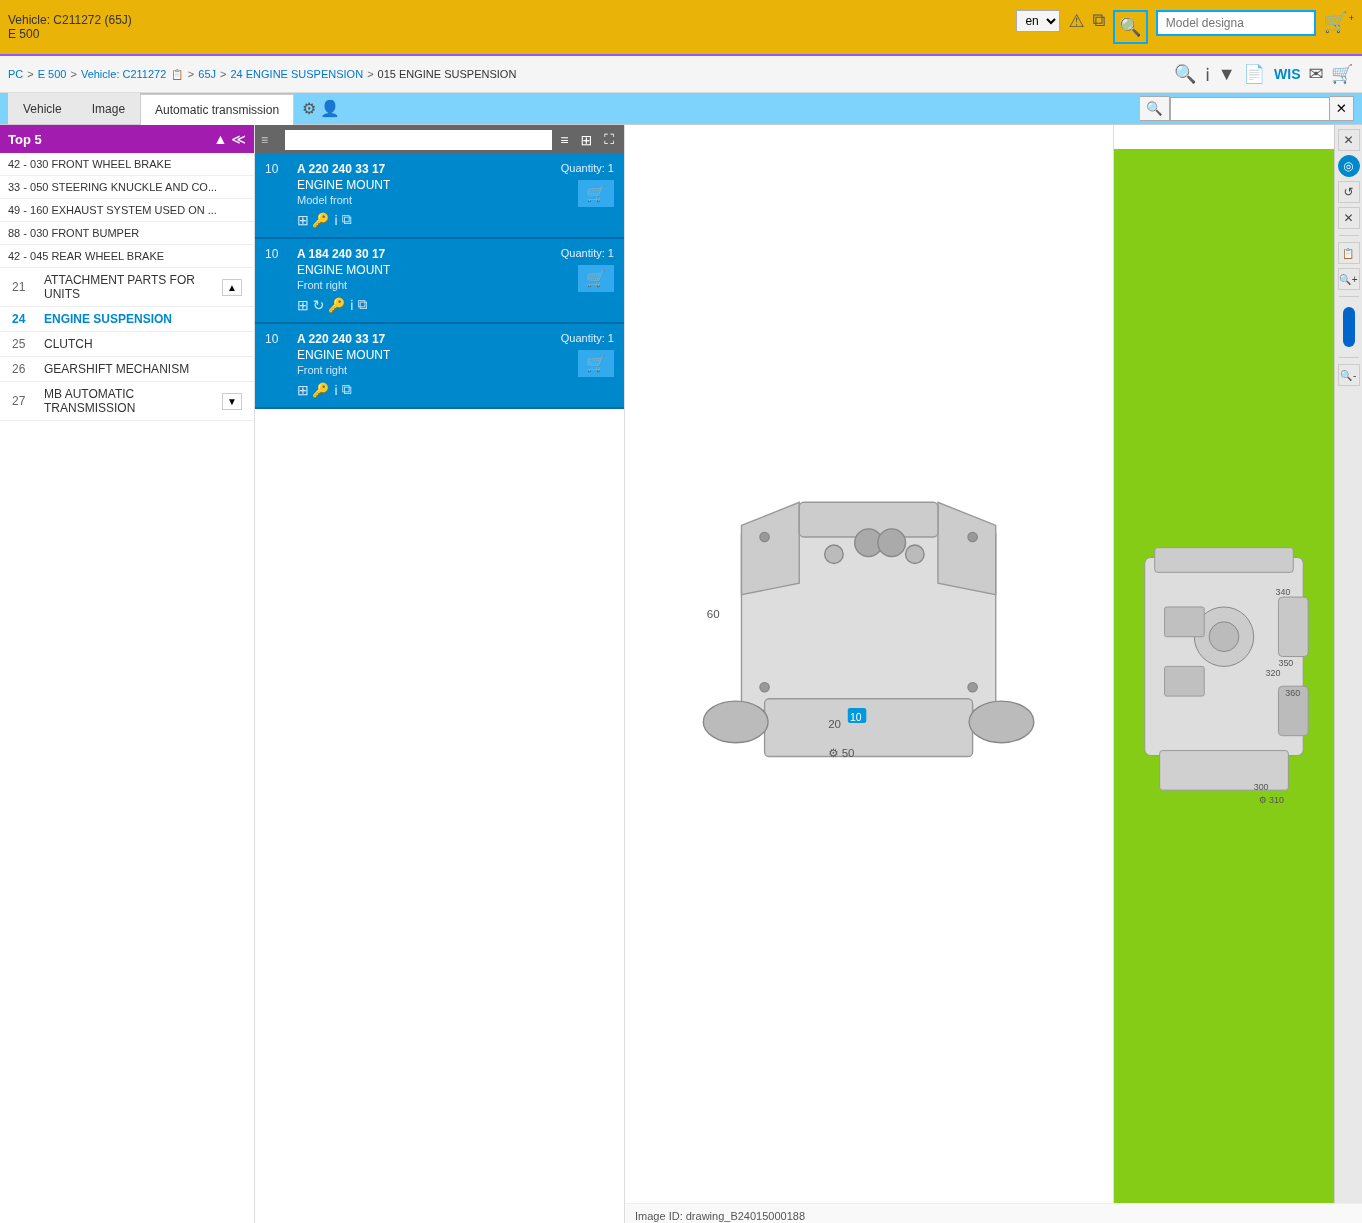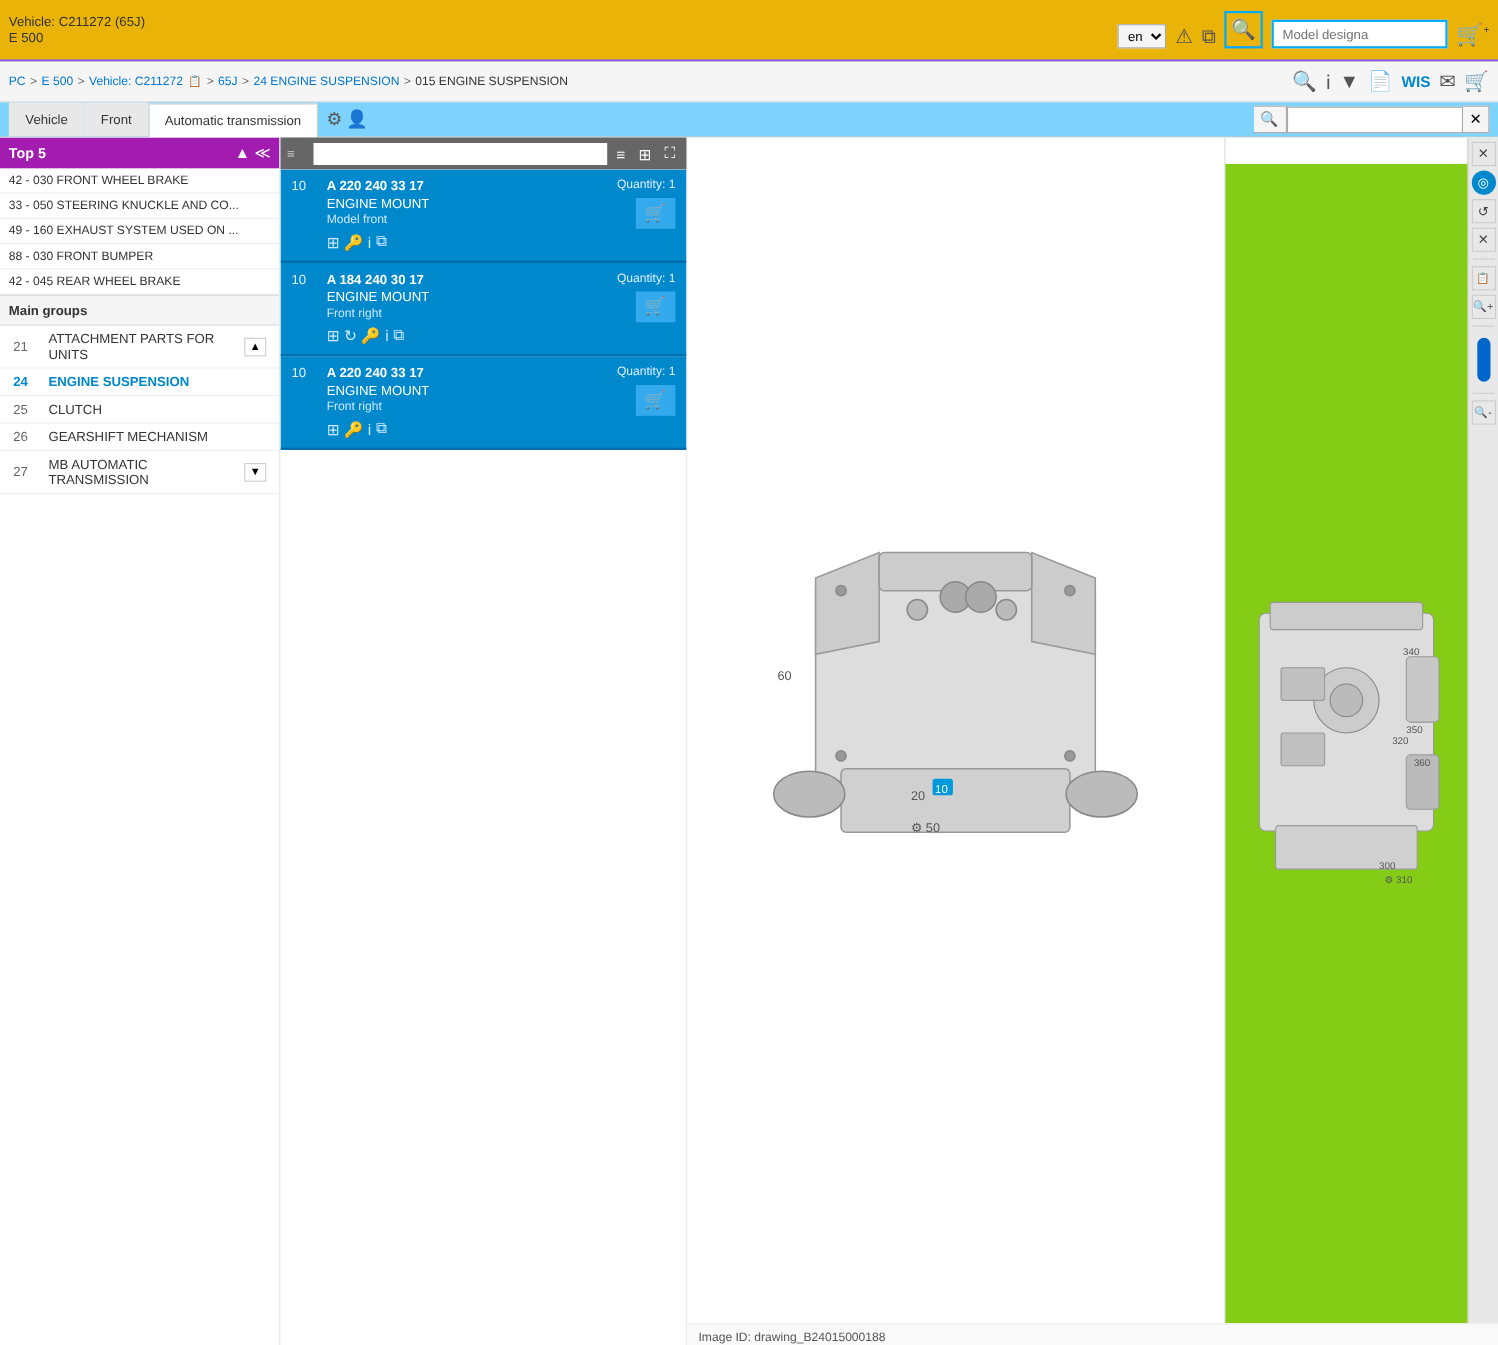--- a/index.html
+++ b/index.html
@@ -11,21 +11,21 @@
       border-bottom: 2px solid #8b5cf6;
       padding: 4px 8px;
       display: flex;
       align-items: center;
       justify-content: space-between;
       min-height: 56px;
     }
     .header-left { display: flex; flex-direction: column; }
     .header-vehicle { font-size: 12px; color: #333; }
     .header-model { font-size: 12px; color: #333; }
-    .header-right { display: flex; align-items: flex-end; gap: 8px; }
+    .header-right { display: flex; align-items: flex-start; gap: 8px; }
     .header-icon-btn {
       background: none; border: none; cursor: pointer; font-size: 18px; color: #555;
       display: flex; align-items: center;
     }
     .lang-select {
       border: 1px solid #aaa; padding: 2px 4px; font-size: 12px; background: #f5f5f5;
     }
     .search-box-header {
       border: 2px solid #00aaff; padding: 4px 8px; font-size: 12px; width: 160px;
       outline: none;
@@ -301,21 +301,21 @@
     <button class="bc-icon-btn" style="font-size:18px;">▼</button>
     <button class="bc-icon-btn" style="font-size:18px;">📄</button>
     <button class="bc-icon-btn" style="font-size:14px;font-weight:bold;color:#0088cc;">WIS</button>
     <button class="bc-icon-btn" style="font-size:18px;">✉</button>
     <button class="bc-icon-btn" style="font-size:18px;">🛒</button>
   </div>
 </div>
 
 <div class="tabs">
   <div class="tab">Vehicle</div>
-  <div class="tab">Front</div>
+  <div class="tab">Image</div>
   <div class="tab active">Automatic transmission</div>
   <div class="tab-icons">
     <button class="tab-icon-btn">⚙</button>
     <button class="tab-icon-btn">👤</button>
   </div>
   <div class="tab-search-area">
     <button class="tab-search-icon">🔍</button>
     <input class="tab-search-input" placeholder="" style="">
     <button class="tab-clear-icon">✕</button>
   </div>
@@ -332,21 +332,20 @@
           <button class="top5-ctrl-btn">≪</button>
         </div>
       </div>
 
       <div class="top5-item">42 - 030 FRONT WHEEL BRAKE</div>
       <div class="top5-item">33 - 050 STEERING KNUCKLE AND CO...</div>
       <div class="top5-item">49 - 160 EXHAUST SYSTEM USED ON ...</div>
       <div class="top5-item">88 - 030 FRONT BUMPER</div>
       <div class="top5-item">42 - 045 REAR WHEEL BRAKE</div>
 
-      <div class="main-groups-header">Main groups</div>
 
       <div class="group-item">
         <span class="group-num">21</span>
         <span>ATTACHMENT PARTS FOR UNITS</span>
         <span style="margin-left:auto;">
           <div style="display:flex;flex-direction:column;align-items:center;">
             <button class="scroll-btn">▲</button>
           </div>
         </span>
       </div>

